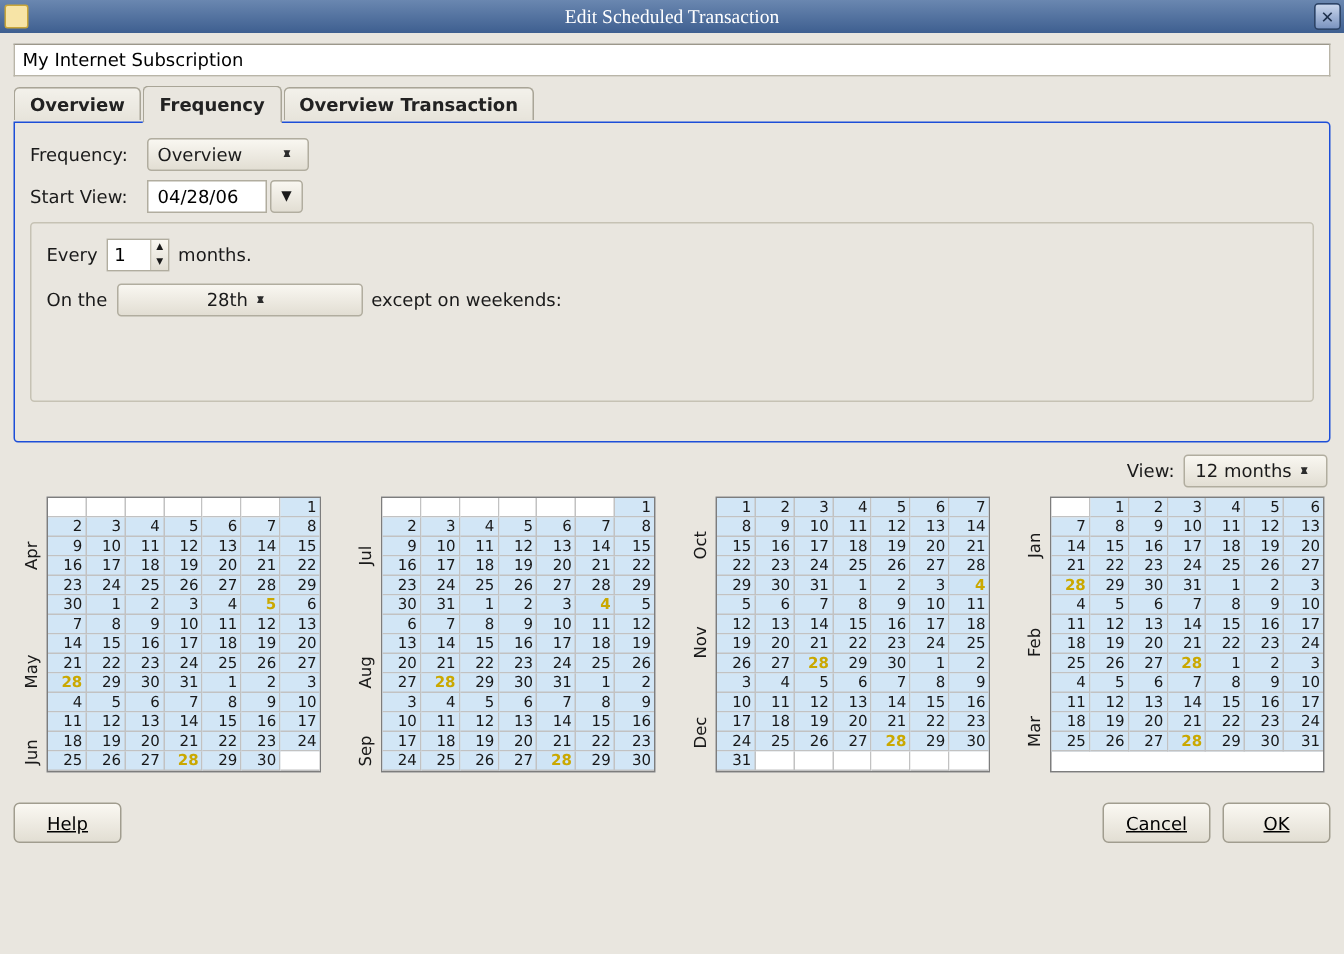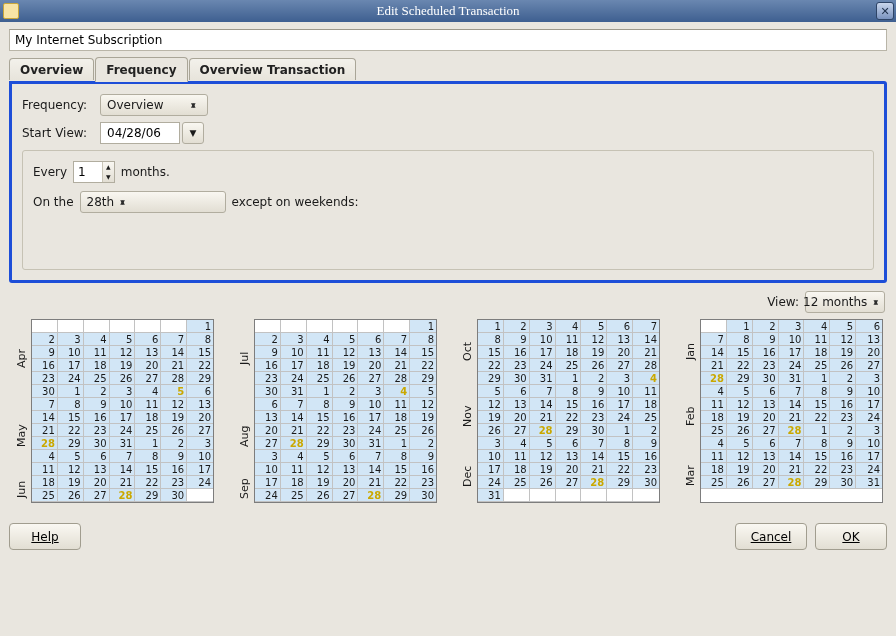--- a/index.html
+++ b/index.html
@@ -92,23 +92,23 @@
 }
 .tab.active {
   background: #e9e6df;
   border-bottom: 1px solid #e9e6df;
   top: 0;
   z-index: 2;
   padding-top: 5px;
   padding-bottom: 4px;
 }
 .tab-panel {
-  border: 3px solid #1d4ed8;
+  border: 1px solid #1d4ed8;
   border-radius: 0 3px 3px 3px;
-  padding: 10px 10px 10px 10px;
+  padding: 10px 10px 26px 10px;
   position: relative;
   background: #e9e6df;
 }
 
 .row { display: flex; align-items: center; gap: 6px; margin-bottom: 6px; }
 .row-label { min-width: 72px; text-align: left; }
 
 .select {
   height: 22px;
   border: 1px solid #b1ad9f;
@@ -299,36 +299,36 @@
           <input value="1" style="">
           <span class="ctrl">
               <span>▲</span>
               <span>▼</span>
             </span>
         </span>
         <span>months.</span>
       </div>
       <div class="inner-row" style="margin-bottom:2px">
         <span>On the</span>
-        <span class="select" style="width:146px;justify-content:flex-start">
+        <span class="select" style="width:164px;justify-content:center">
           <span>28th</span>
           <span class="spin">
               <span>▲</span>
               <span>▼</span>
             </span>
         </span>
         <span>except on weekends:</span>
       </div>
       <div style="height:44px"></div>
     </div>
   </div>
 
   <div class="view-row">
     <span>View:</span>
-    <span class="select" style="justify-content:flex-end;width:80px">
+    <span class="select" style="justify-content:center;width:96px">
       <span>12 months</span>
       <span class="spin">
           <span>▲</span>
           <span>▼</span>
         </span>
     </span>
   </div>
 
   <div class="cal-wrap" id="cal-wrap">
       <div class="cal-col">

